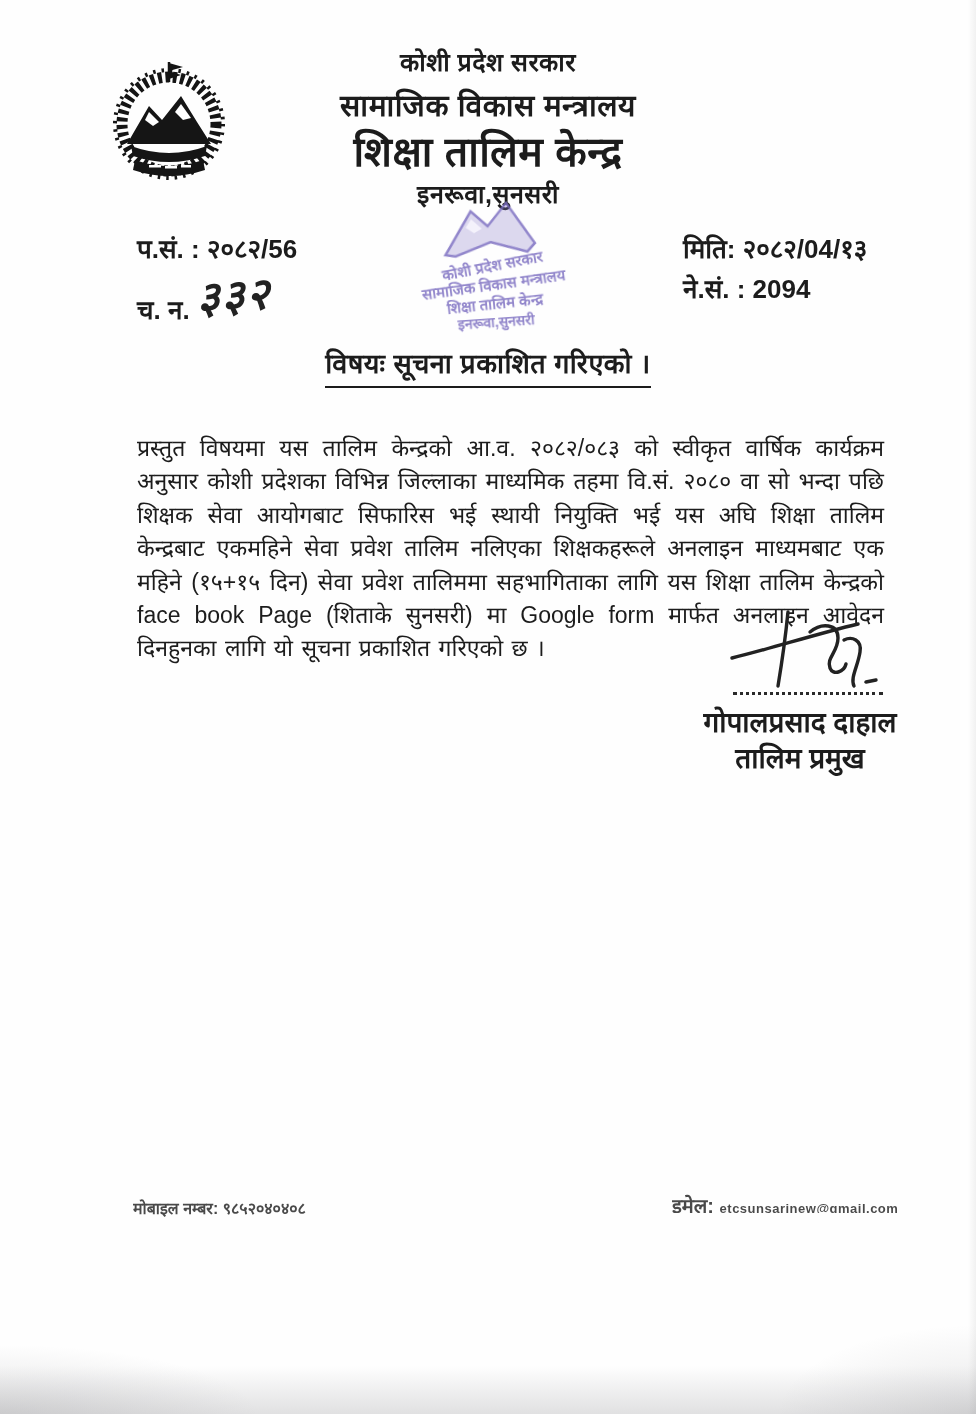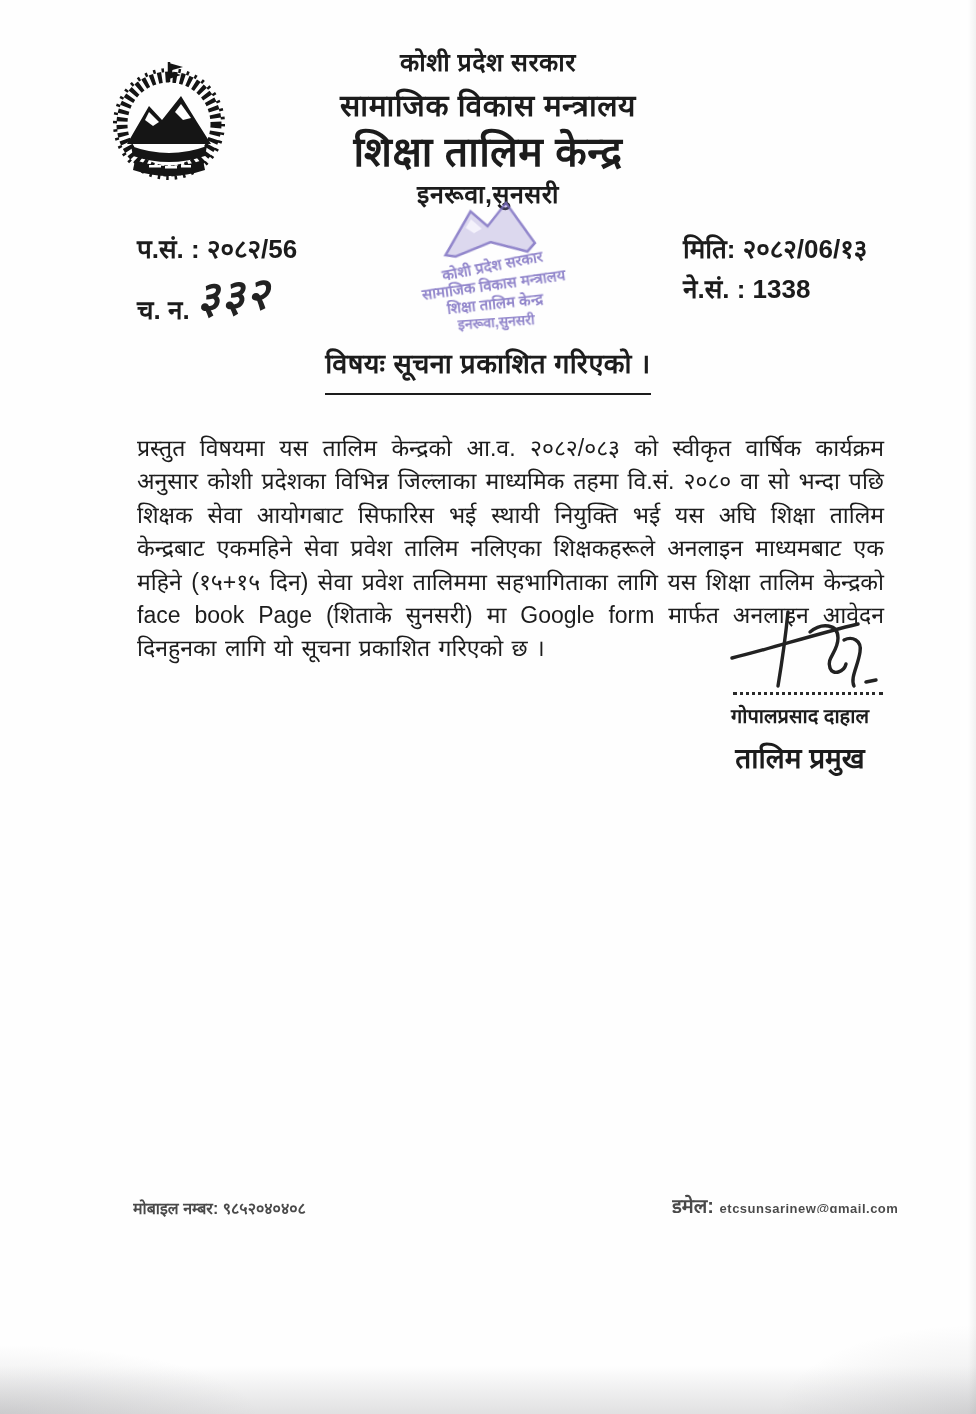--- a/index.html
+++ b/index.html
@@ -38,32 +38,32 @@
   .stamp-text{font-size:15px;font-weight:700;line-height:19px;}
   .stamp-text div{white-space:nowrap;}
   .st1{transform:rotate(-7deg);}
   .st2{transform:rotate(-4deg);}
   .st3{transform:rotate(-2deg);}
   .st4{transform:rotate(0deg);font-size:14px;}
   
   .subject{left:0;right:0;top:344px;text-align:center;}
   .subject span{
     display:inline-block;font-size:27px;font-weight:700;
-    border-bottom:2.5px solid #1c1c1c;padding-bottom:12px;letter-spacing:.5px;
+    border-bottom:2.5px solid #1c1c1c;padding-bottom:5px;letter-spacing:.5px;
   }
   
   .body-par{
     left:137px;top:432px;width:747px;
     font-size:23px;line-height:33.4px;text-align:justify;
     font-weight:500;word-spacing:2px;
   }
   
   .sig-scribble{left:726px;top:606px;width:170px;height:86px;}
   .sig-dots{left:733px;top:668px;width:150px;height:24px;border-bottom:3.2px dotted #2a2a2a;}
-  .sig-name{left:690px;top:702px;width:220px;text-align:center;font-size:20px;font-weight:600;}
+  .sig-name{left:690px;top:702px;width:220px;text-align:center;font-size:28px;font-weight:600;}
   .sig-title{left:690px;top:738px;width:220px;text-align:center;font-size:28px;font-weight:600;}
   
   .foot{height:21px;overflow:hidden;opacity:.8;filter:blur(.3px);}
   .foot-left{left:133px;top:1197px;width:330px;font-size:16px;font-weight:600;}
   .foot-right{left:672px;top:1192px;width:300px;font-size:20px;font-weight:600;}
   .foot-right .email{font-size:13px;font-weight:700;letter-spacing:.5px;}
   
   .edge-right{right:0;top:0;width:8px;height:1414px;background:linear-gradient(to left,rgba(0,0,0,.05),rgba(0,0,0,0));}
   .edge-bottom{left:0;right:0;bottom:0;height:48px;background:linear-gradient(to bottom,rgba(120,120,125,0),rgba(120,120,125,.22));}
   .corner-bl{left:0;bottom:0;width:260px;height:70px;background:radial-gradient(ellipse at 0% 100%,rgba(100,100,105,.18),rgba(100,100,105,0) 70%);}
@@ -101,25 +101,25 @@
 <div class="abs meta ref-no">
   <span>प.सं. :</span>
   <span>२०८२/56</span>
 </div>
 <div class="abs meta disp-row">
   <span>च. न.</span>
   <span class="disp-hand">३३२</span>
 </div>
 <div class="abs meta date-row">
   <span>मिति:</span>
-  <span>२०८२/06/१३</span>
+  <span>२०८२/04/१३</span>
 </div>
 <div class="abs meta ne-row">
   <span>ने.सं. :</span>
-  <span>1338</span>
+  <span>2094</span>
 </div>
 
 <div class="abs stamp" style="color:#7a6cc0;">
   <svg width="120" height="62" viewBox="0 0 120 62" style="margin-bottom:-6px;">
     <polygon points="14,56 42,14 58,30 78,8 104,50 96,58 60,46 24,58" fill="rgba(135,120,200,.35)" stroke="#7a6cc0" stroke-width="2.5"></polygon>
     <polygon points="42,22 52,32 44,36 36,30" fill="#f3f0fb"></polygon>
   </svg>
   <div class="stamp-text">
     <div class="st1">कोशी प्रदेश सरकार</div>
     <div class="st2">सामाजिक विकास मन्त्रालय</div>

